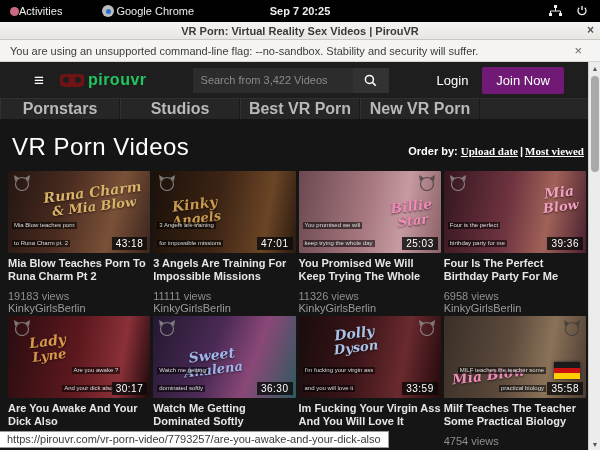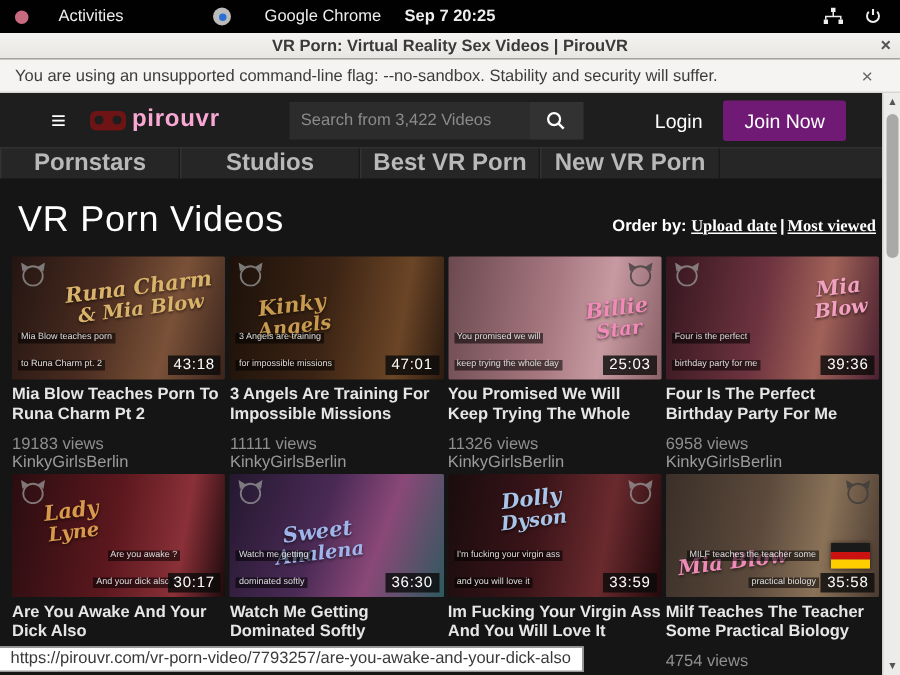--- a/index.html
+++ b/index.html
@@ -2,21 +2,21 @@
 <html><head>
 <meta charset="utf-8">
 <style>
   * { margin:0; padding:0; box-sizing:border-box; }
   html,body { width:600px; height:450px; overflow:hidden; background:#141414;
     font-family:"Liberation Sans", sans-serif; }
 
   
   .topbar { height:22px; background:#010101; color:#eee; display:flex; align-items:center;
     font-size:11px; position:relative; }
-  .topbar .left { display:flex; align-items:center; gap:20px; padding-left:10px; }
+  .topbar .left { display:flex; align-items:center; gap:0; padding-left:10px; }
   .rec-dot { width:9px; height:9px; border-radius:50%; background:#c96a80; display:inline-block; }
   .chrome-ic { width:12px; height:12px; border-radius:50%; background:#bbb; position:relative; display:inline-block; }
   .chrome-ic::after { content:""; position:absolute; left:3.5px; top:3.5px; width:5px; height:5px;
     border-radius:50%; background:#2b6fd4; }
   .topbar .chrome-label { margin-left:2px; }
   .topbar .activities-label { margin-right:40px; }
   .topbar .clock { position:absolute; left:50%; transform:translateX(-50%); font-weight:bold; }
   .topbar .right { margin-left:auto; display:flex; align-items:center; gap:14px; padding-right:12px; }
 
   
@@ -34,21 +34,21 @@
   
   .site { position:relative; height:388px; background:#151515; overflow:hidden; }
 
   .site-header { height:36px; background:#1e1e1e; display:flex; align-items:center; padding:0 14px 0 34px; }
   .hamburger { color:#fff; font-size:17px; line-height:1; margin-right:16px; }
   .logo { display:flex; align-items:center; gap:4px; }
   .goggles { width:24px; height:13px; background:#6e1414; border-radius:4px; position:relative; }
   .goggles::before, .goggles::after { content:""; position:absolute; top:3.5px; width:6px; height:6px;
     border-radius:50%; background:#1e1e1e; }
   .goggles::before { left:3px; } .goggles::after { right:3px; }
-  .logo-text { color:#f9a8d4; font-weight:bold; font-size:16px; letter-spacing:.5px; }
+  .logo-text { color:#22c55e; font-weight:bold; font-size:16px; letter-spacing:.5px; }
   .search-wrap { display:flex; margin-left:46px;align-items:center; }
   .search-input { width:160px; height:25px; background:#2c2c2c; border:none; color:#bbb;
     font-size:11px; padding:0 8px; outline:none; }
   .search-input::placeholder { color:#8b8b8b; }
   .search-btn { width:36px; height:25px; background:#323232; border:none; display:flex;
     align-items:center; justify-content:center; }
   .login { color:#fff; font-size:13px; margin-left:48px; }
   .join-btn { margin-left:14px; background:#701a75; color:#fff; border:none; font-size:13px;
     padding:6px 14px; border-radius:2px; }
 

